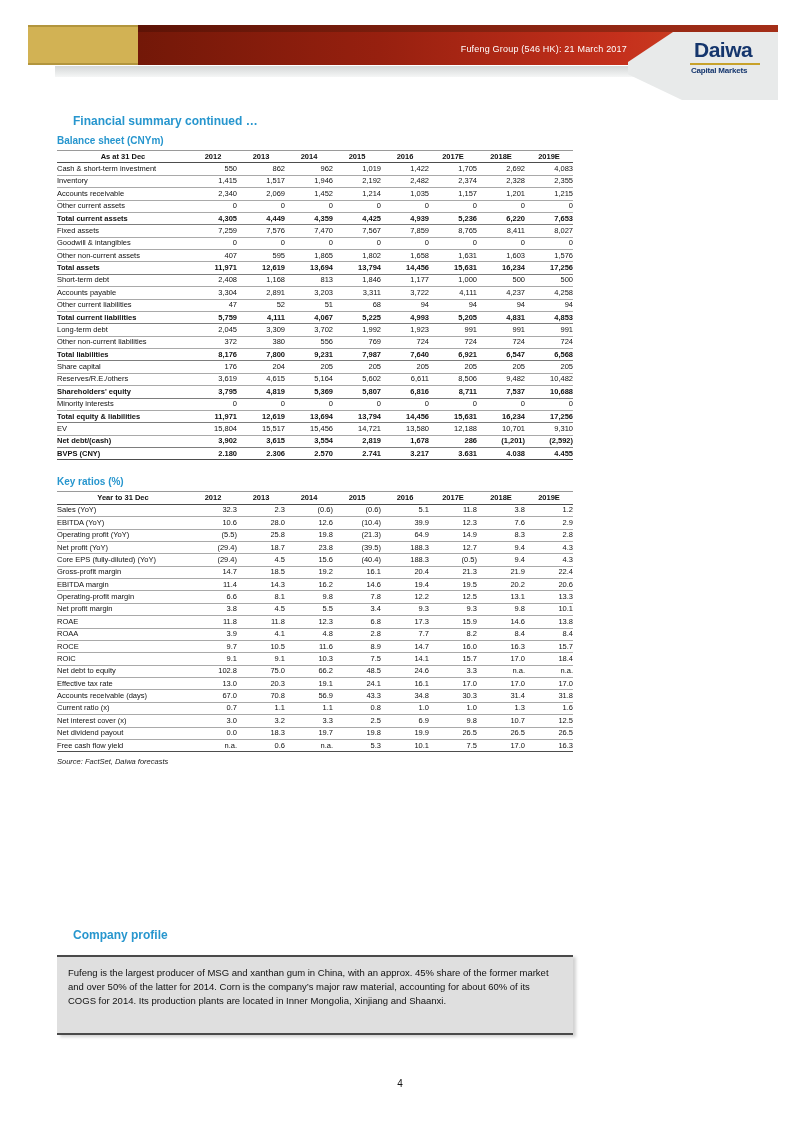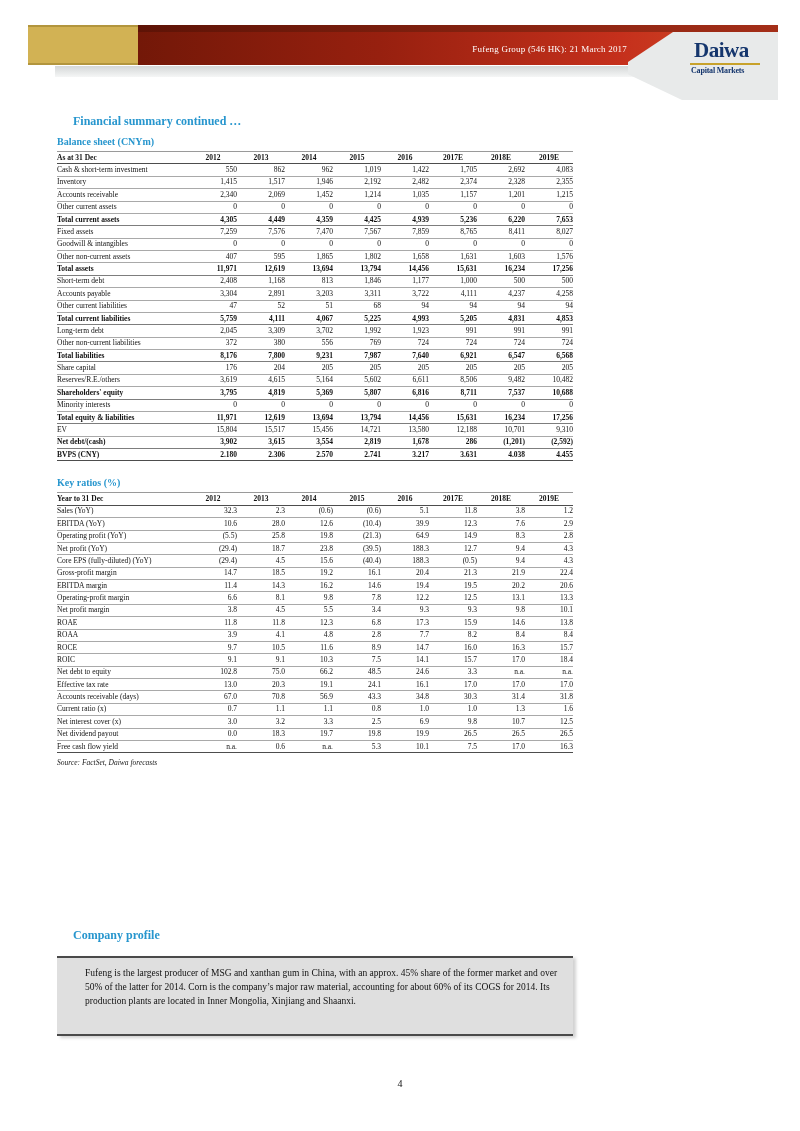--- a/index.html
+++ b/index.html
@@ -1,18 +1,18 @@
 <!DOCTYPE html>
 <html><head>
 <meta charset="utf-8">
 <style>
   html,body{margin:0;padding:0;background:#fff;}
   #page{
     position:relative;width:800px;height:1131px;background:#fff;overflow:hidden;
-    font-family:Liberation Serif, serif;color:#111;
+    font-family:Liberation Sans, sans-serif;color:#111;
   }
   
   .gold-block{position:absolute;left:28px;top:25px;width:110px;height:40px;background:#d2b254;
     box-shadow:inset 0 2px 0 rgba(120,95,20,.35), inset 0 -2px 0 rgba(120,95,20,.35);}
   .top-strip{position:absolute;left:138px;top:25px;width:640px;height:7px;
     background:linear-gradient(to right,#5e1306,#a42e18);}
   .banner{position:absolute;left:138px;top:32px;width:537px;height:33px;
     background:linear-gradient(to right,#731808,#97200f 45%,#c5301c 90%,#c93a20);
     clip-path:polygon(0 0,100% 0,calc(100% - 40px) 100%,0 100%);}
   .banner-text{position:absolute;right:48px;top:50%;transform:translateY(-50%);
@@ -30,31 +30,31 @@
   .content{position:absolute;left:57px;top:114px;width:516px;}
   .h1{font-size:12px;font-weight:bold;color:#2796ce;margin:0 0 7px 16px;}
   .h2{font-size:10px;font-weight:bold;color:#2796ce;margin:0 0 4px 0;}
   .h2.spaced{margin-top:16px;}
   table.fin{width:516px;border-collapse:collapse;table-layout:fixed;font-size:7.5px;}
   table.fin col.lblcol{width:132px;}
   table.fin col.numcol{width:48px;}
   table.fin th,table.fin td{padding:1.7px 0;line-height:8px;vertical-align:bottom;
     white-space:nowrap;overflow:hidden;}
   table.fin th{font-weight:bold;border-top:1px solid #9a9a9a;border-bottom:1px solid #4d4d4d;}
-  table.fin th.lbl{text-align:left;}
+  table.fin th.lbl{text-align:center;}
   table.fin td{text-align:right;border-bottom:1px solid #a9a9a9;}
   table.fin td.lbl{text-align:left;}
   table.fin tr.total td{font-weight:bold;border-bottom:1px solid #7d7d7d;}
   table.fin tr.total td{border-top:1px solid #7d7d7d;}
   table.fin tr:last-child td{border-bottom:1.5px solid #4d4d4d;}
   .source{font-size:7.5px;font-style:italic;color:#1a1a1a;margin-top:5px;}
   
   .company{position:absolute;left:57px;top:928px;width:516px;}
   .profile-box{margin-top:13px;background:#dfdfdf;border-top:2px solid #4a4a4a;border-bottom:2px solid #4a4a4a;
-    padding:9px 14px 26px 28px;box-shadow:3px 2px 3px rgba(0,0,0,.18);}
+    padding:9px 14px 26px 11px;box-shadow:3px 2px 3px rgba(0,0,0,.18);}
   .profile-box p{margin:0;font-size:9.5px;line-height:1.45;color:#111;}
   
   .page-number{position:absolute;left:0;top:1078px;width:800px;text-align:center;font-size:10px;color:#111;}
 </style>
 </head>
 <body>
 
 <div id="page">
 
   <div class="gold-block"></div>

